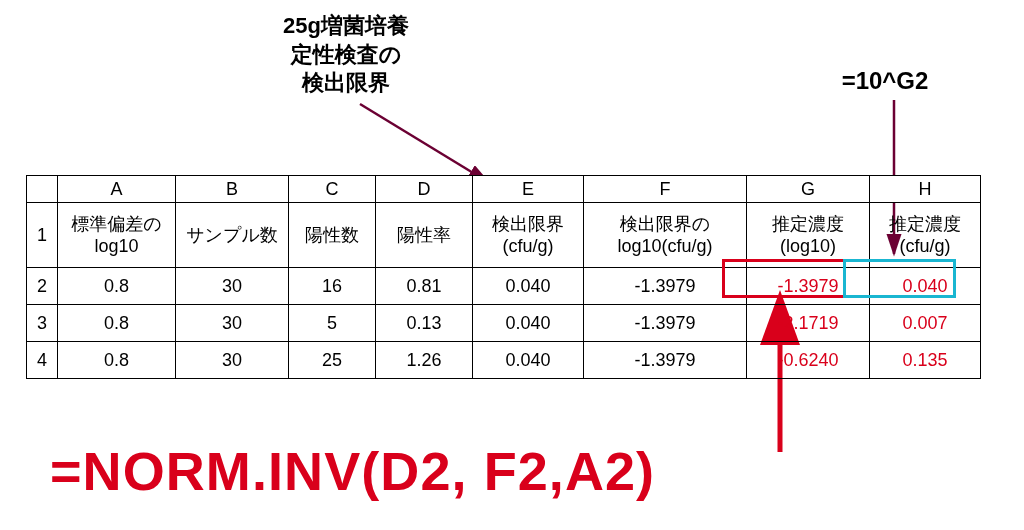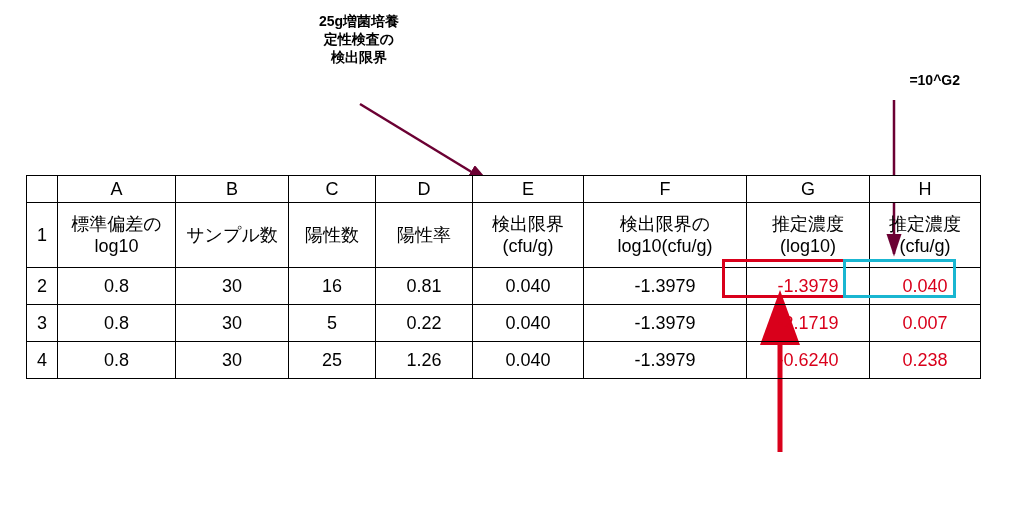--- a/index.html
+++ b/index.html
@@ -1,19 +1,19 @@
 <!DOCTYPE html>
 <html><head>
 <meta charset="utf-8">
 <style>
   html,body{margin:0;padding:0;font-family:"Meiryo","Hiragino Kaku Gothic Pro",sans-serif;background:#fff;color:#000;}
   .page{width:1024px;height:530px;position:relative;}
   .anno{position:absolute;font-weight:700;text-align:center;line-height:1.3;}
-  .anno.top-e{left:259px;top:12px;font-size:14px;width:200px;}
-  .anno.top-h{left:810px;top:71px;font-size:14px;width:150px;text-align:right;}
+  .anno.top-e{left:246px;top:12px;font-size:22px;width:200px;}
+  .anno.top-h{left:810px;top:65px;font-size:24px;width:150px;}
   .formula{position:absolute;left:50px;top:440px;font-size:54px;font-weight:800;color:#d9001b;letter-spacing:0.02em;white-space:nowrap;}
   
   .arrow{position:absolute;overflow:visible;}
   
   .grid{position:absolute;left:26px;top:175px;border-collapse:collapse;font-size:18px;}
   .grid th,.grid td{border:1px solid #000;text-align:center;vertical-align:middle;}
   .grid .colhdr th{font-weight:400;background:#fff;height:24px;}
   .grid .rowhdr{width:26px;font-weight:400;}
   .grid thead th{font-weight:400;}
   .grid .hdr td{font-weight:400;line-height:1.25;padding:4px 2px;height:56px;}
@@ -97,36 +97,37 @@
         <td>0.040</td>
         <td>-1.3979</td>
         <td class="red">-1.3979</td>
         <td class="red">0.040</td>
       </tr>
       <tr class="datarow">
         <td class="rowhdr">3</td>
         <td>0.8</td>
         <td>30</td>
         <td>5</td>
-        <td>0.22</td>
+        <td>0.13</td>
         <td>0.040</td>
         <td>-1.3979</td>
         <td class="red">-2.1719</td>
         <td class="red">0.007</td>
       </tr>
       <tr class="datarow">
         <td class="rowhdr">4</td>
         <td>0.8</td>
         <td>30</td>
         <td>25</td>
         <td>1.26</td>
         <td>0.040</td>
         <td>-1.3979</td>
         <td class="red">-0.6240</td>
-        <td class="red">0.238</td>
+        <td class="red">0.135</td>
       </tr>
     </tbody>
   </table>
 
   <div class="selbox sel-red" style="left:722px;top:259px;width:118px;height:33px;"></div>
   <div class="selbox sel-cyan" style="left:843px;top:259px;width:107px;height:33px;"></div>
 
+  <div class="formula">=NORM.INV(D2, F2,A2)</div>
 </div>
 
 </body></html>

